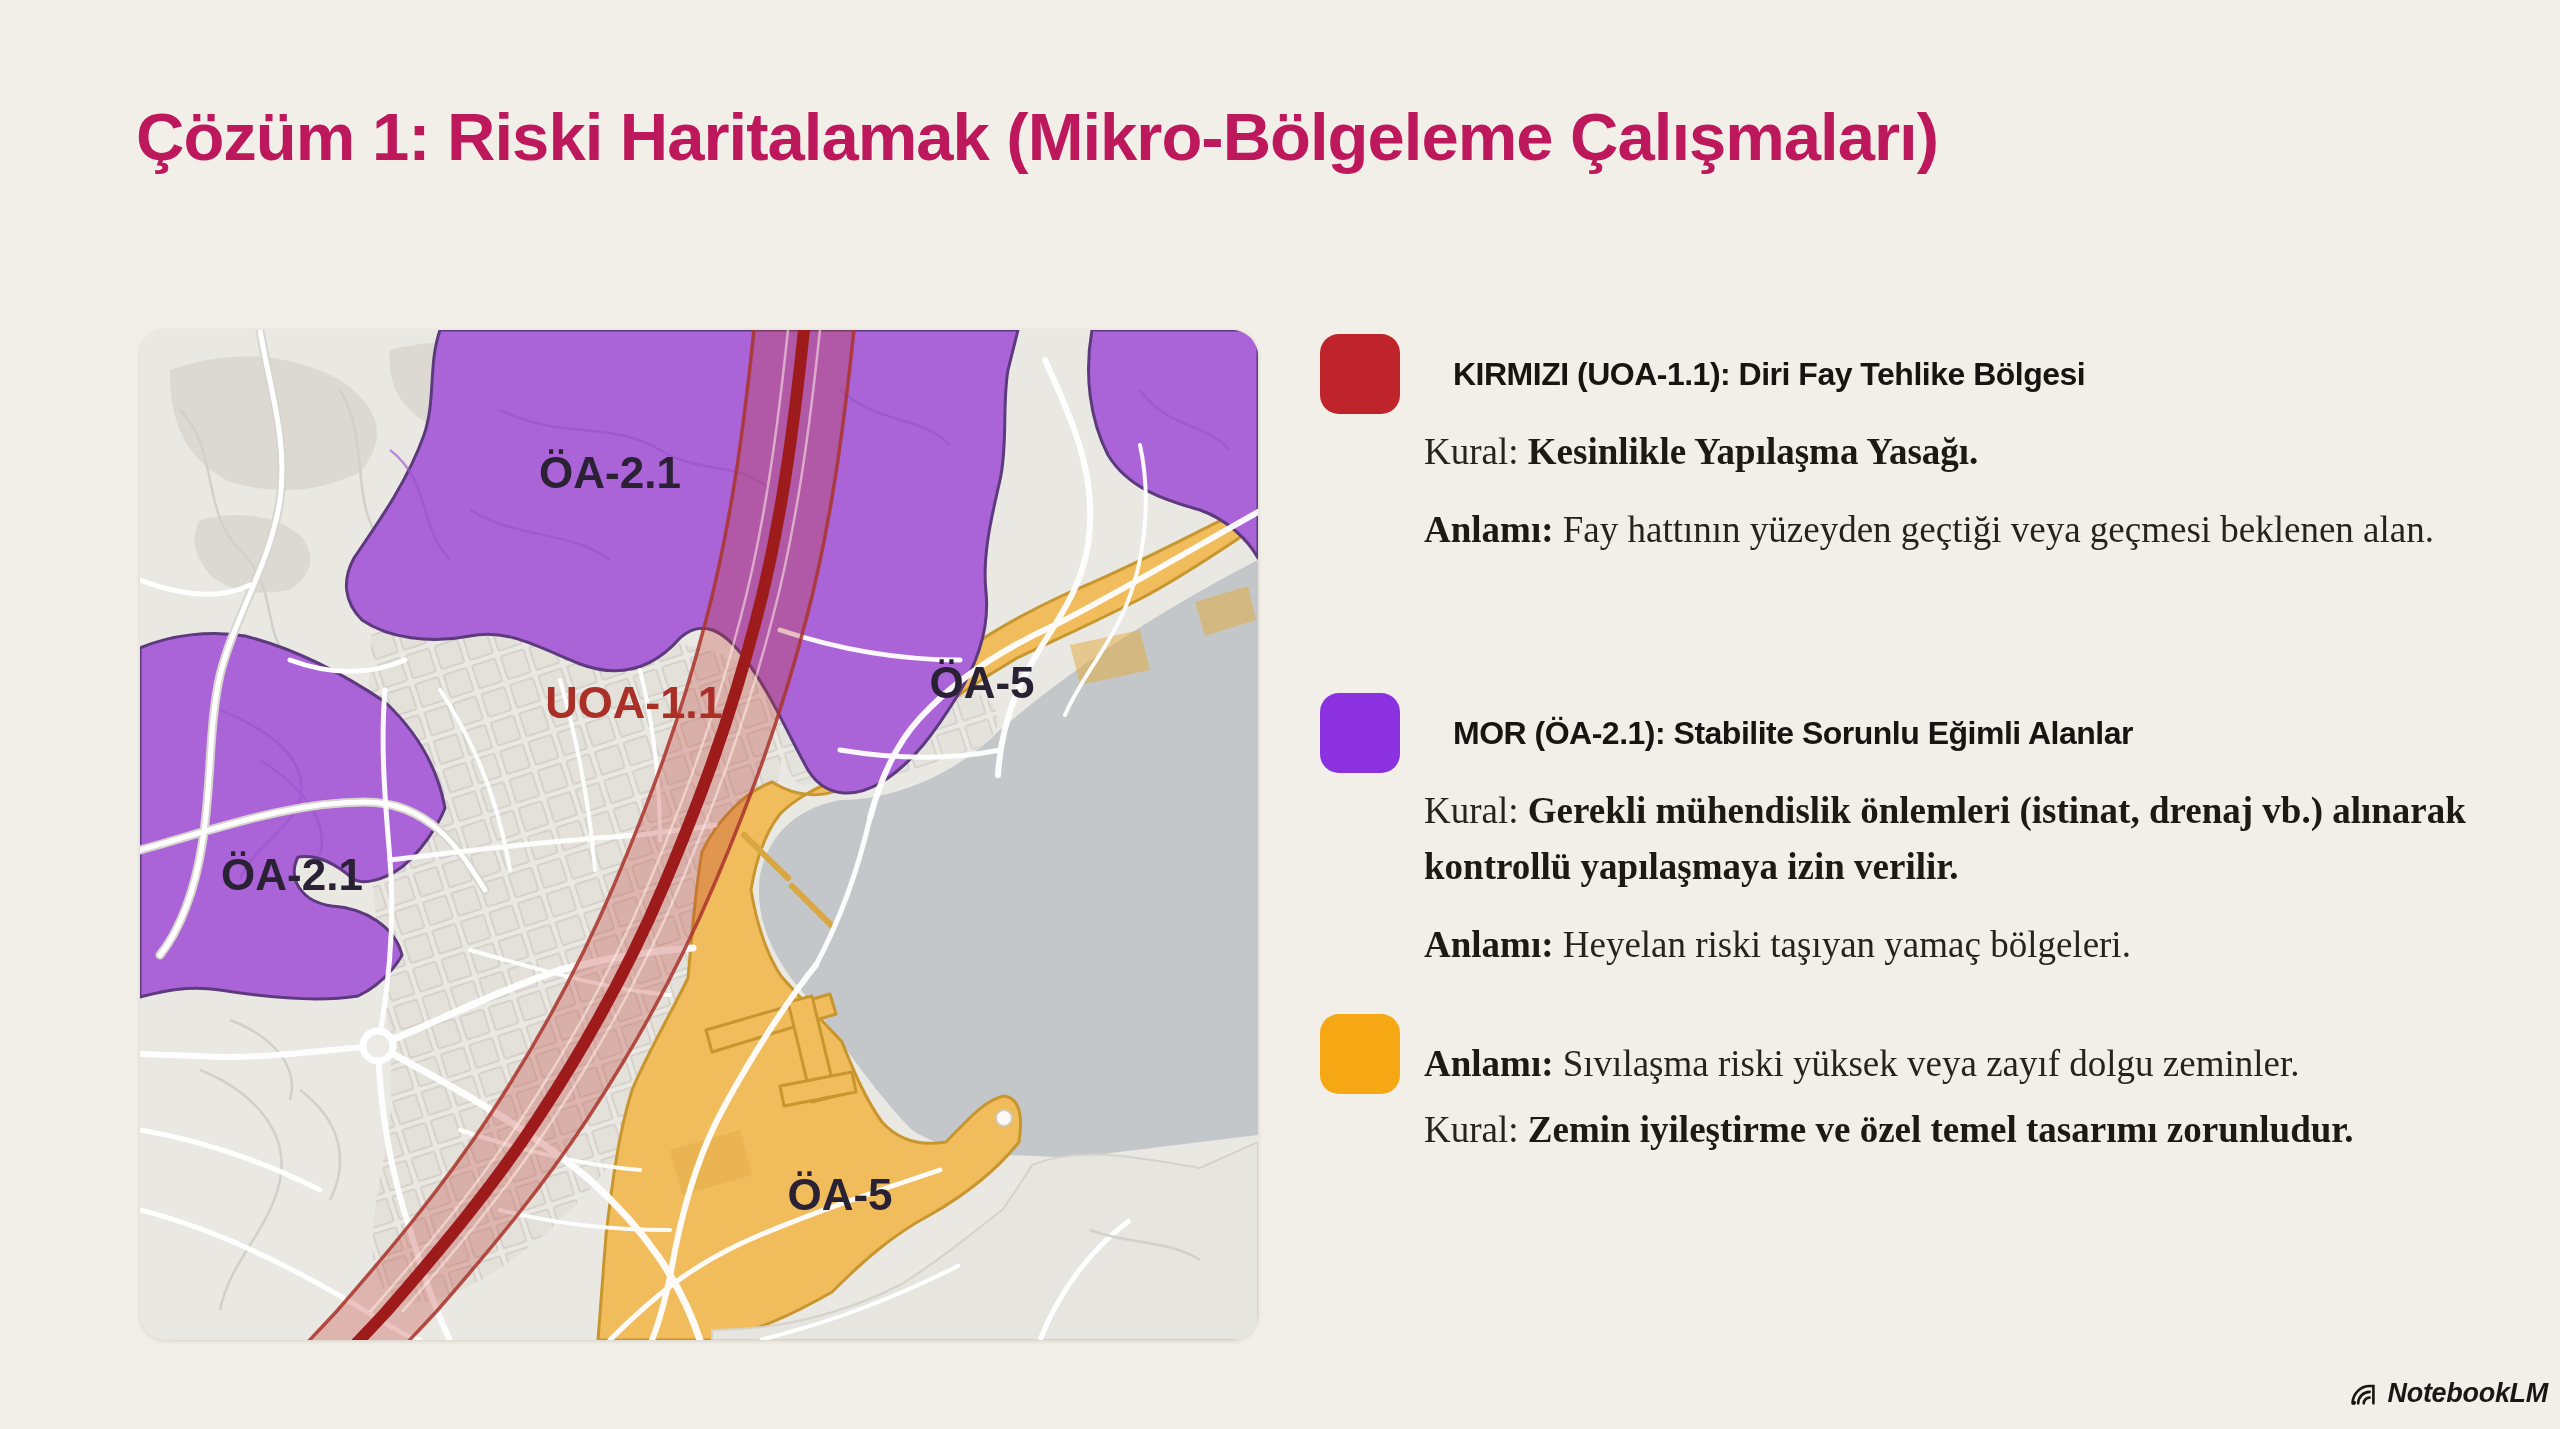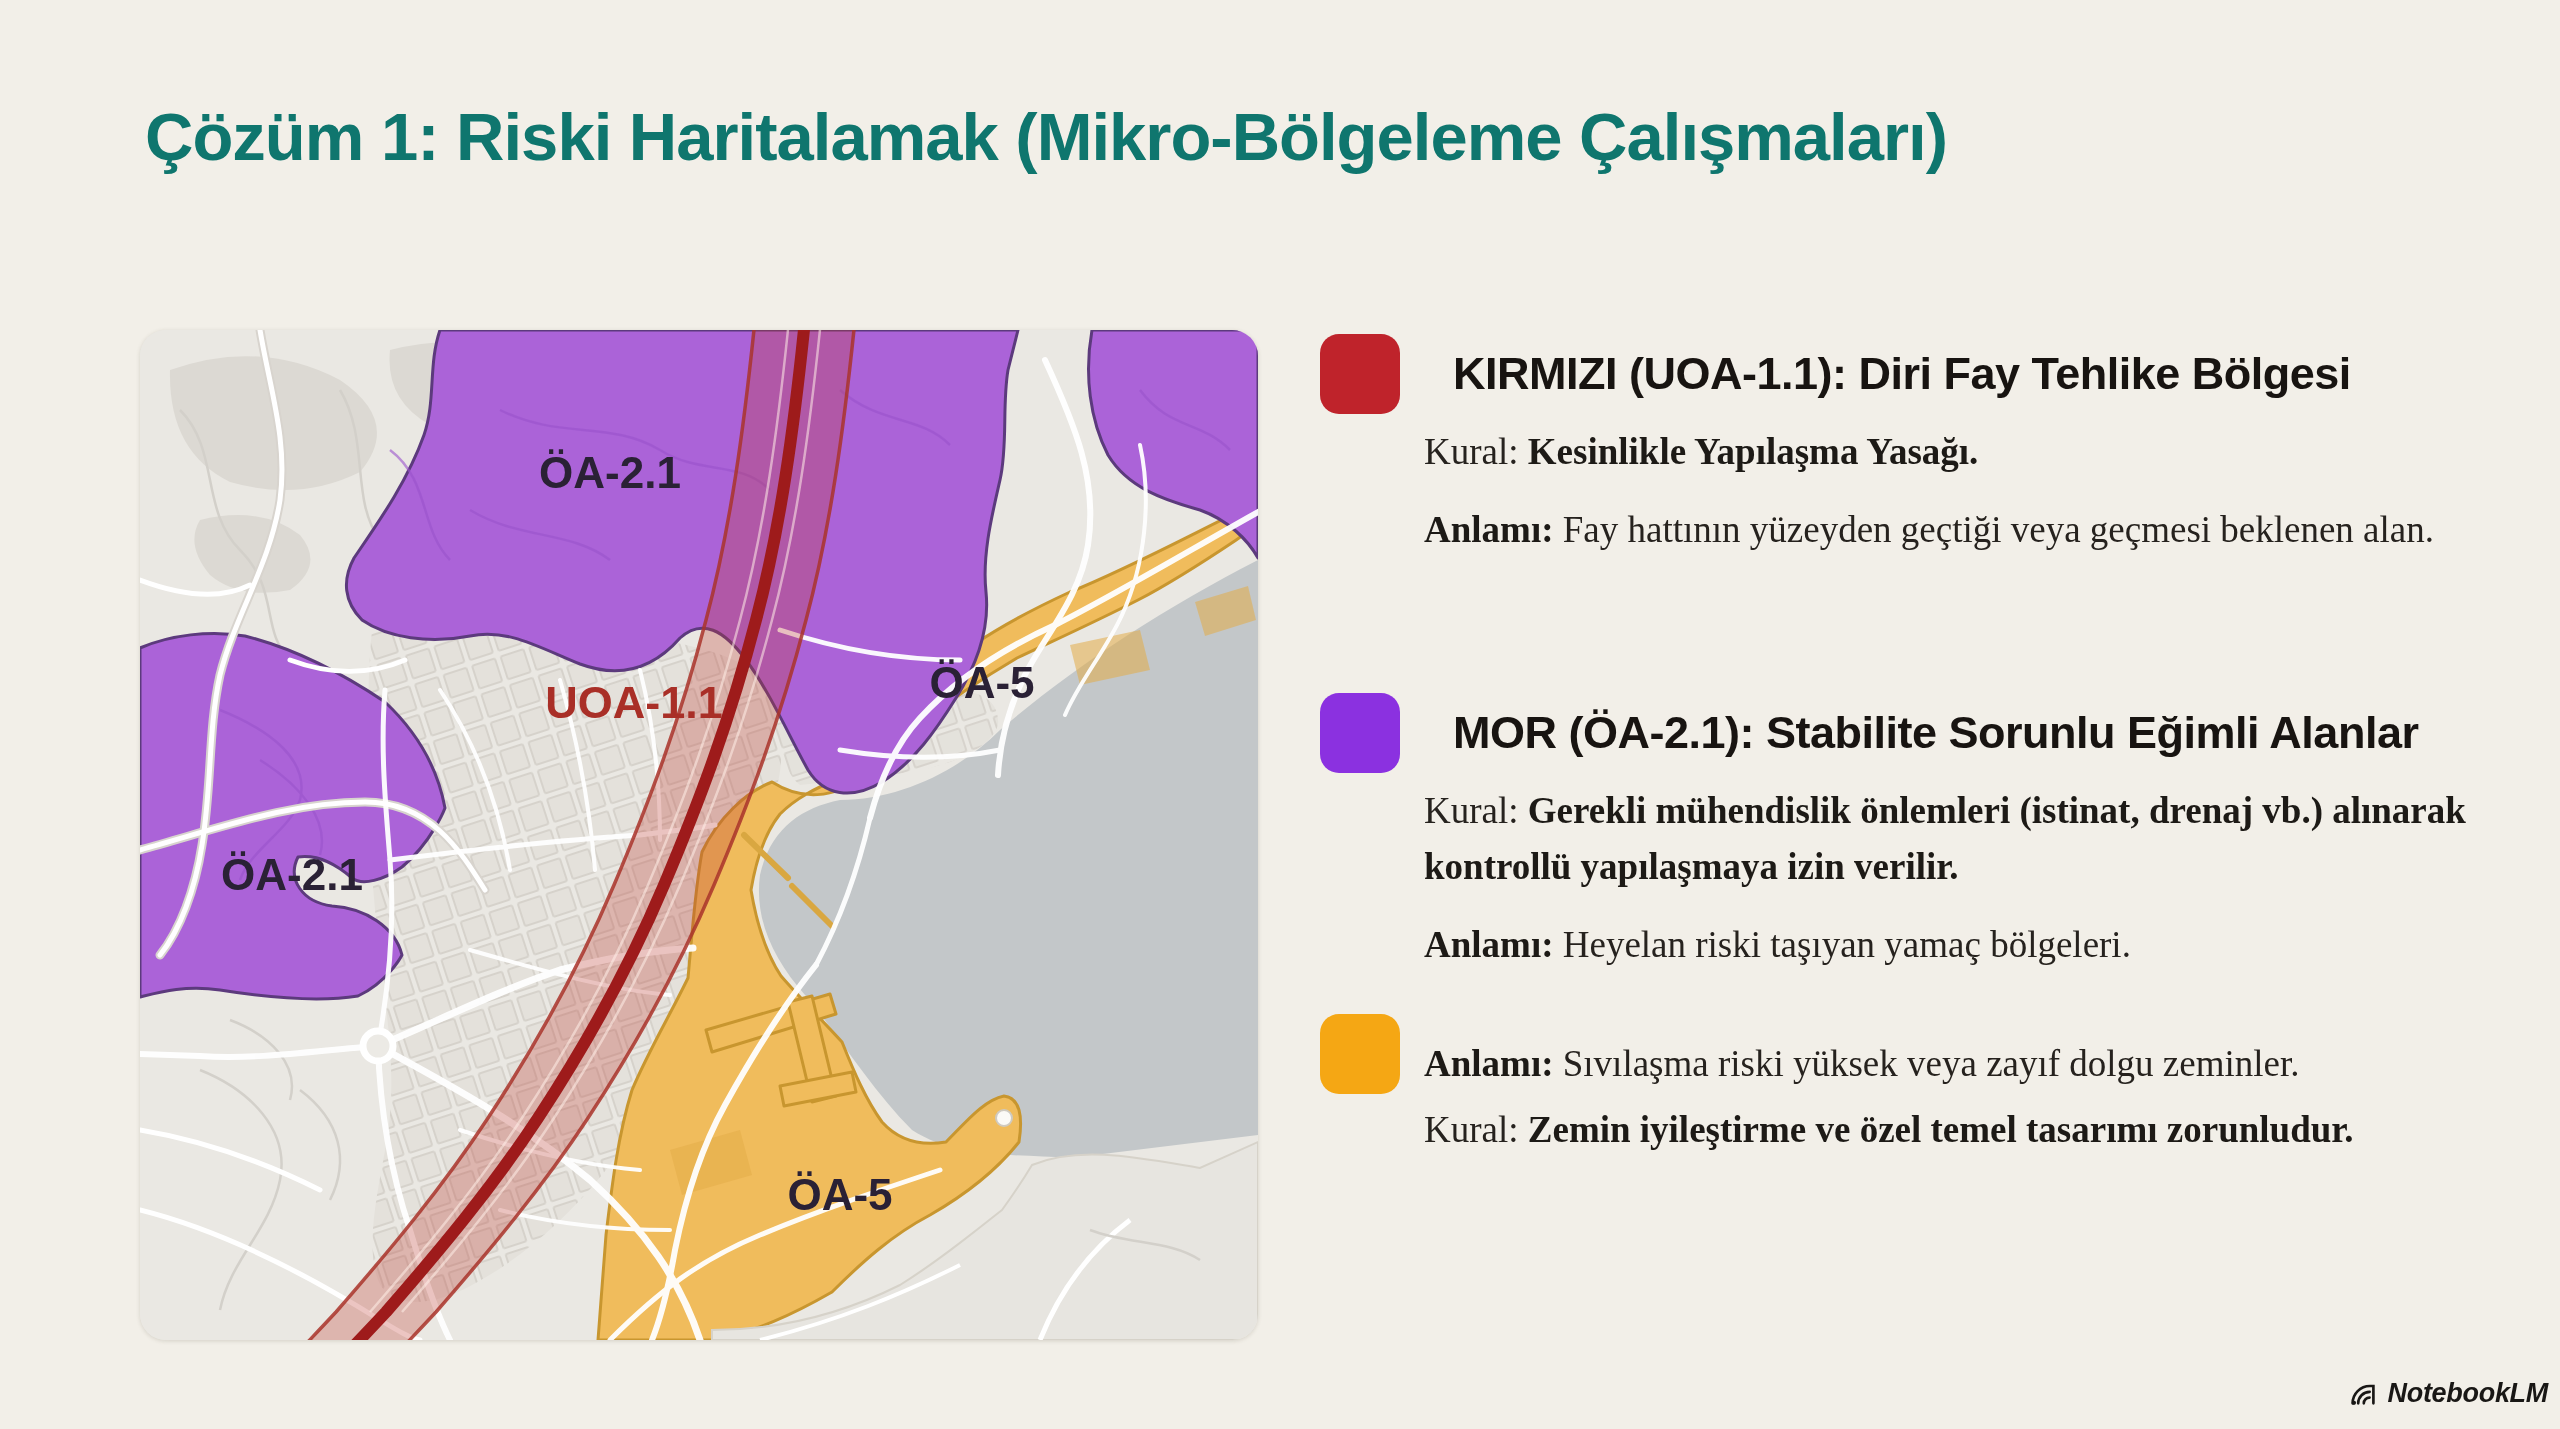--- a/index.html
+++ b/index.html
@@ -2,39 +2,39 @@
 <html><head>
 <meta charset="utf-8">
 <style>
   html,body{margin:0;padding:0;}
   body{
     width:2560px;height:1429px;position:relative;overflow:hidden;
     background:#f2efe8;
     font-family:"Liberation Sans",sans-serif;
   }
   .title{
-    position:absolute;left:145px;top:98px;
-    font-size:67px;font-weight:700;letter-spacing:-1px;color:#0f766e;margin:0;
+    position:absolute;left:136px;top:98px;
+    font-size:67px;font-weight:700;letter-spacing:-1px;color:#be185d;margin:0;
   }
   .map-card{
     position:absolute;left:140px;top:330px;width:1118px;height:1010px;
     border-radius:26px;overflow:hidden;background:#eae8e3;
     box-shadow:0 1px 4px rgba(80,70,50,.18);
   }
   .map-card svg{display:block;width:100%;height:100%;}
   svg text{font-family:"Liberation Sans",sans-serif;font-weight:700;}
   .legend{
     position:absolute;left:1320px;top:334px;width:1190px;height:1040px;
   }
   .legend-item{position:absolute;left:0;width:100%;}
   .swatch{
     position:absolute;left:0;top:0;width:80px;height:80px;border-radius:19px;
   }
   .legend-heading{
-    margin:0 0 0 133px;font-size:45px;font-weight:700;letter-spacing:-0.5px;
+    margin:0 0 0 133px;font-size:32px;font-weight:700;letter-spacing:-0.5px;
     color:#181411;line-height:80px;white-space:nowrap;
   }
   .legend-body{
     margin:22px 0 0 104px;width:1070px;
     font-family:"Liberation Serif",serif;font-size:37px;line-height:56px;color:#26221e;
   }
   .legend-body.rule{margin-top:10px;}
   .legend-body strong{font-weight:700;color:#1d1a16;}
   .label-reg{font-weight:400;}
   .branding{

